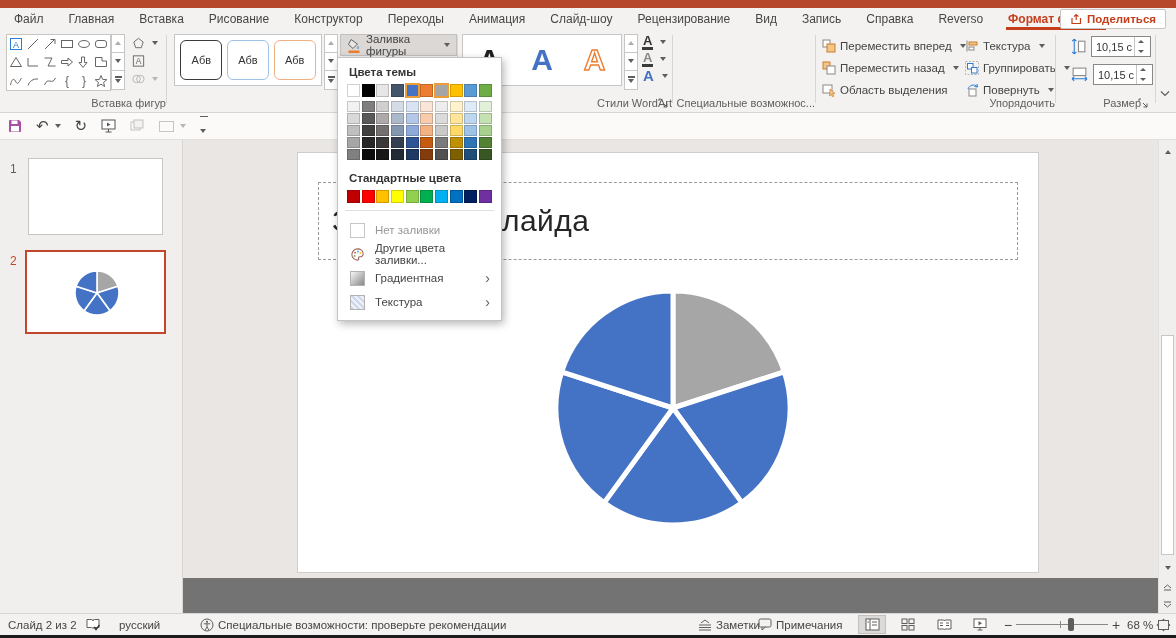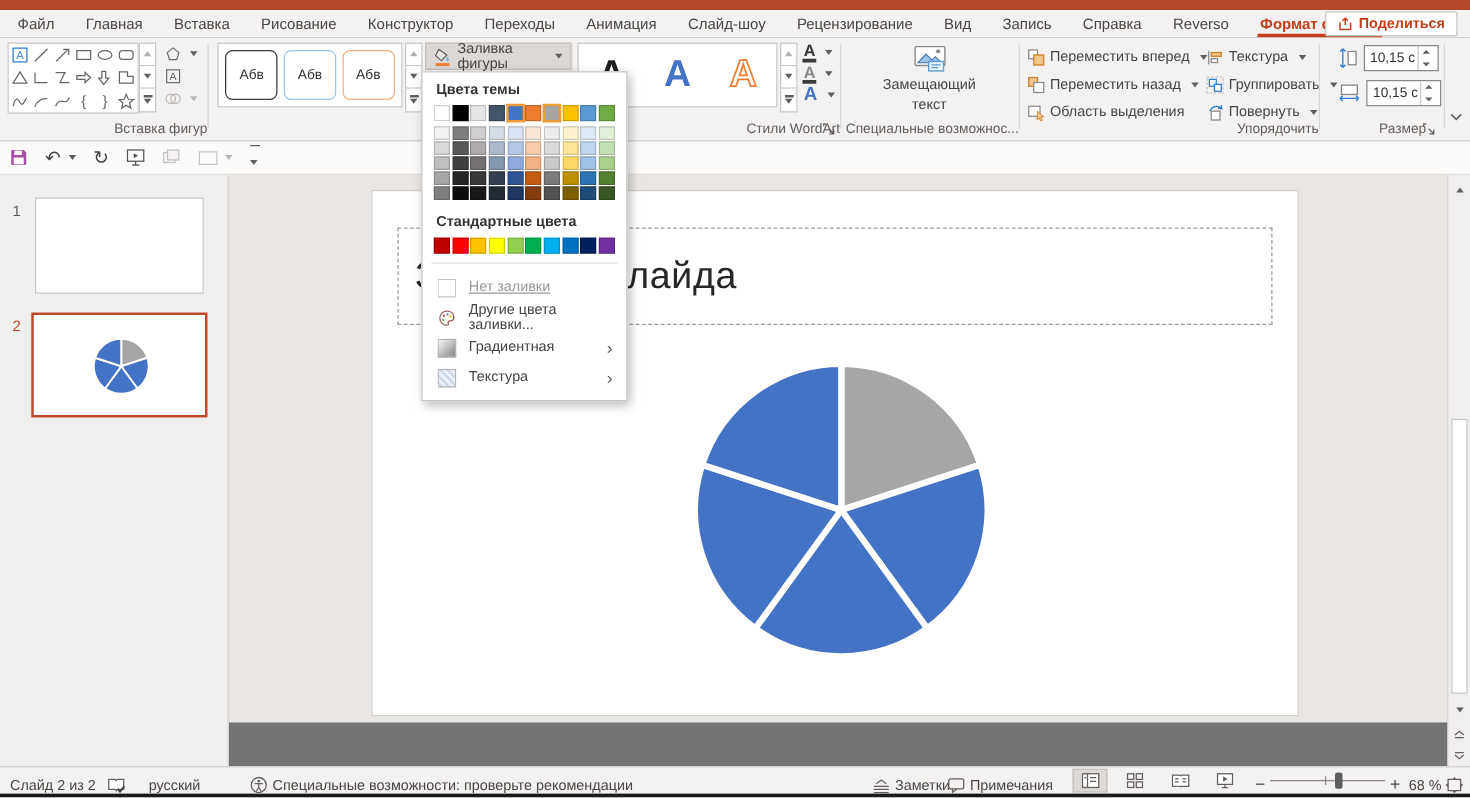--- a/index.html
+++ b/index.html
@@ -52,34 +52,34 @@
   .editor{left:183px;top:140px;width:975px;height:438px;background:#e9e6e3;}
   .canvas{position:absolute;left:114px;top:12px;width:742px;height:421px;background:#fff;border:1px solid #d0cecb;}
   .title-ph{position:absolute;left:20px;top:29px;width:700px;height:78px;border:1px dashed #9a9a9a;display:flex;align-items:center;}
   .title-text{font-size:30px;color:#262626;padding-left:13px;letter-spacing:.5px;}
   .notes{left:183px;top:578px;width:993px;height:35px;background:#fff;border-top:1px solid #d8d6d4;display:flex;align-items:flex-start;padding:8px 0 0 17px;color:#555;font-size:12.5px;}
   .vscroll{left:1158px;top:140px;width:18px;height:473px;background:#f1efee;border-left:1px solid #e3e1df;}
   .sbtn{position:absolute;left:1px;width:15px;height:15px;display:flex;align-items:center;justify-content:center;background:#f1efee;}
   .sthumb{position:absolute;left:2px;width:13px;background:#fff;border:1px solid #c8c6c4;}
   
   .statusbar{left:0;top:613px;width:1176px;height:22px;background:#f4f2f1;border-top:1px solid #d8d6d4;font-size:11.5px;color:#484644;}
-  .sbi{position:absolute;top:0;height:21px;display:flex;align-items:flex-end;gap:4px;white-space:nowrap;}
+  .sbi{position:absolute;top:0;height:21px;display:flex;align-items:center;gap:4px;white-space:nowrap;}
   .viewbtn{position:absolute;top:1px;width:28px;height:19px;display:flex;align-items:center;justify-content:center;}
   .viewbtn.active{background:#dcd9d7;border:1px solid #c3c0be;}
   .bottomstrip{left:0;top:635px;width:1176px;height:3px;background:#1b1b1b;}
   
   .dropdown{left:337px;top:57px;width:165px;background:#fff;border:1px solid #c6c4c2;box-shadow:2px 3px 8px rgba(0,0,0,.28);z-index:100;padding:7px 9px 6px 9px;}
   .dd-h{font-size:11.5px;font-weight:bold;color:#333;margin:1px 0 6px 2px;}
   .swgrid{display:grid;grid-template-columns:repeat(10,13px);justify-content:space-between;row-gap:1px;}
   .sw{width:13px;height:13px;box-shadow:inset 0 0 0 1px rgba(0,0,0,.18);}
   .sw.v{height:11px;}
   .sw.sel{outline:2px solid #ED9D38;outline-offset:-1px;}
   .dd-sep{height:1px;background:#e1dfdd;margin:7px -2px;}
   .mi{display:flex;align-items:center;height:24px;gap:10px;padding-left:3px;color:#444;font-size:11.5px;}
-  .mi.dim{color:#9a9894;text-decoration:underline;}
+  .mi.dim{color:#9a9894;}
   .mi .sub{margin-left:auto;color:#605e5c;font-size:14px;line-height:1;padding-right:2px;}
   .ic{width:15px;height:15px;display:inline-block;flex:0 0 15px;}
   .ic.nofill{background:#fff;box-shadow:inset 0 0 0 1px #c8c6c4;}
   .ic.grad{background:linear-gradient(135deg,#ffffff 0%,#7f7f7f 100%);box-shadow:inset 0 0 0 1px #b5b3b1;}
   .ic.tex{background:linear-gradient(45deg,#cdd8ea 25%,#eef2f8 25%,#eef2f8 50%,#cdd8ea 50%,#cdd8ea 75%,#eef2f8 75%);background-size:6px 6px;box-shadow:inset 0 0 0 1px #b5b3b1;}
   svg{display:block;}
 </style>
 </head>
 <body>
 
@@ -326,31 +326,20 @@
       <div class="glabel">Стили WordArt</div>
       <div class="dlaunch" style="right:3px;bottom:3px">
           <svg width="10" height="10" viewBox="0 0 10 10">
             <path d="M1 3 V1 H3 M5 5 L9 9 M9 5.5 V9 H5.5" fill="none" stroke="#605e5c"></path>
           </svg>
         </div>
     </div>
     <div class="gdiv" style="left:672px"></div>
 
     <div class="abs" style="left:672px;top:0;width:143px;height:82px">
-      <div class="abs" style="left:0;top:4px;width:143px;text-align:center">
-        <svg width="26" height="22" viewBox="0 0 24 20" style="margin:2px auto 3px">
-          <rect x="1" y="1" width="22" height="14" rx="1" fill="#fff" stroke="#8a8886"></rect>
-          <circle cx="18" cy="4.5" r="1.5" fill="#8a8886"></circle>
-          <path d="M3 13 L9 6.5 L13.5 11 L16 8.5 L20.5 13 Z" fill="#9cc3e5" stroke="#41719c" stroke-width="0.8"></path>
-          <rect x="11" y="12" width="11" height="7" fill="#eaf3fb" stroke="#5b9bd5"></rect>
-          <line x1="13" y1="14.5" x2="20" y2="14.5" stroke="#5b9bd5"></line>
-          <line x1="13" y1="16.5" x2="18" y2="16.5" stroke="#5b9bd5"></line>
-        </svg>
-        <div style="width:90px;margin:0 auto;font-size:11.5px;line-height:1.35;color:#444">Замещающий текст</div>
-      </div>
       <div class="glabel">Специальные возможнос...</div>
     </div>
     <div class="gdiv" style="left:815px"></div>
 
     <div class="abs" style="left:815px;top:0;width:240px;height:82px">
       <div class="abs" style="left:7px;top:6px;display:flex;flex-direction:column;gap:3px">
         <div class="arr-item">
             <svg width="14" height="14" viewBox="0 0 14 14">
               <rect x="1" y="1" width="7" height="7" fill="#fff" stroke="#8a8886"></rect>
               <rect x="5" y="5" width="8" height="8" fill="#f5c488" stroke="#c77f28"></rect>

